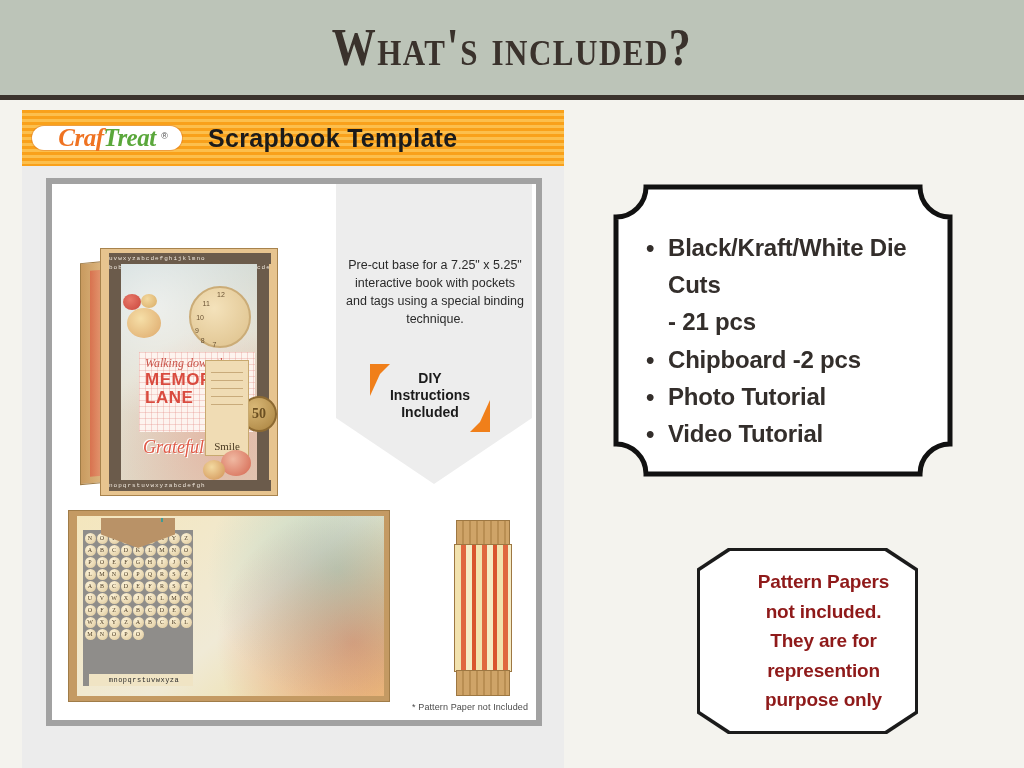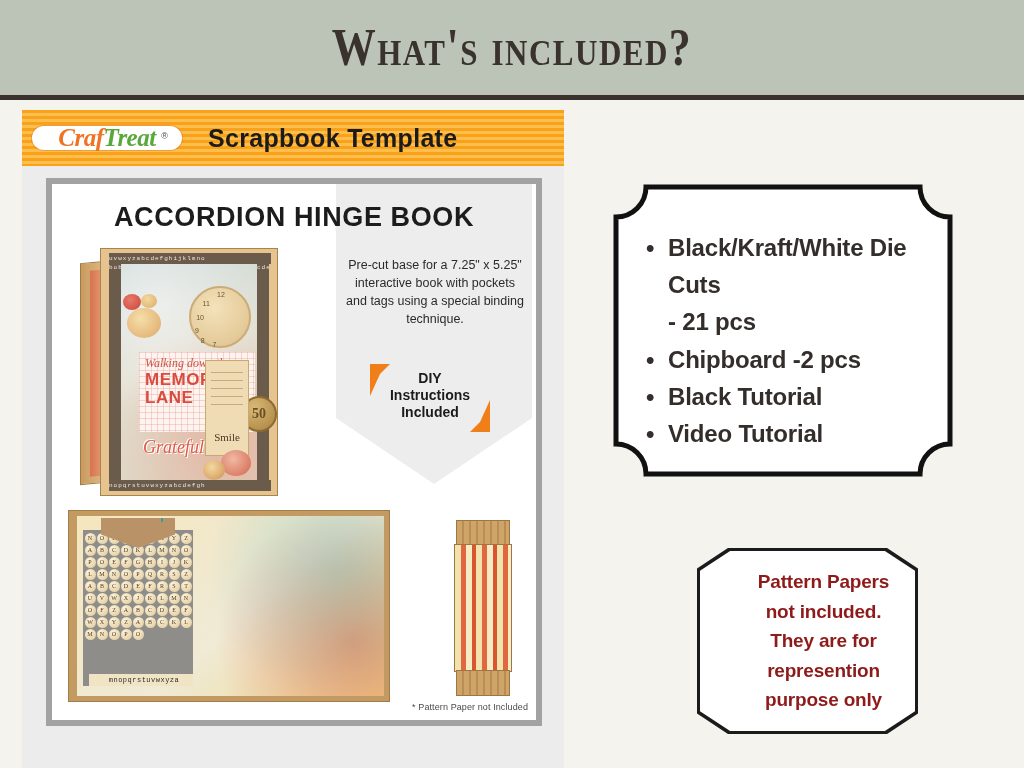--- a/index.html
+++ b/index.html
@@ -205,21 +205,21 @@
   }
   .ticket{
     position:absolute; right:8px; top:96px; width:44px; height:96px;
     background:#f0dcb4; border:1px solid #c8a96f;
     padding:4px 3px;
   }
   .ticket .line{
     height:1px; background:#a9834c; margin:7px 2px 6px; opacity:.55;
   }
   .smile{
-    position:absolute; left:0; bottom:12px; width:100%;
+    position:absolute; left:0; bottom:3px; width:100%;
     text-align:center;
     font-family:"Liberation Serif", serif;
     font-size:11px; color:#4a3a22;
   }
   .grateful{
     position:absolute; left:22px; bottom:22px;
     font-family:"Liberation Serif", serif; font-style:italic;
     font-size:18px; color:#e05a48;
     text-shadow:1px 1px 0 #fff, -1px -1px 0 #fff;
   }
@@ -383,21 +383,20 @@
       </div>
       <span class="logo-reg">®</span>
     </div>
     <div class="brand-title">Scrapbook Template</div>
   </div>
 
   <div class="card-frame">
 
     <div class="desc-banner"></div>
 
-    <div class="book-title">ACCORDION HINGE BOOK</div>
 
     <div class="desc-text">Pre-cut base for a 7.25" x 5.25" interactive book with pockets and tags using a special binding technique.</div>
 
     <div class="diy-badge">
       <span class="corner diy-tl"></span>
       <span class="corner diy-br"></span>
       <div class="diy-text">
         <div>DIY</div>
         <div>Instructions</div>
         <div>Included</div>
@@ -480,21 +479,21 @@
   </svg>
   <ul class="included-list">
     <li>
       <span>Black/Kraft/White Die Cuts</span>
       <span class="sub-line">- 21 pcs</span>
     </li>
     <li>
       <span>Chipboard  -2 pcs</span>
     </li>
     <li>
-      <span>Black Tutorial</span>
+      <span>Photo Tutorial</span>
     </li>
     <li>
       <span>Video Tutorial</span>
     </li>
   </ul>
 </div>
 
 <div class="note-hex">
   <div class="hex-outer"></div>
   <div class="hex-inner">

